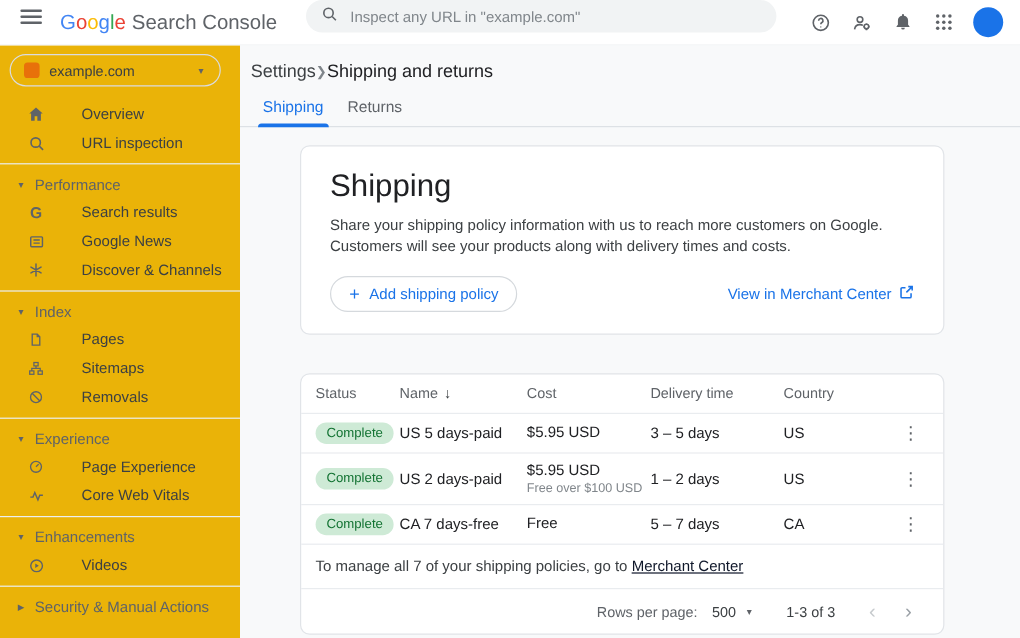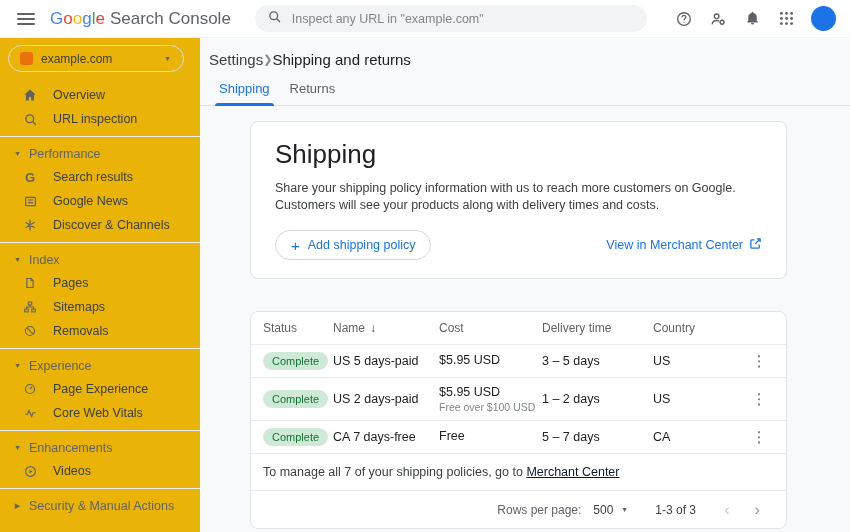--- a/index.html
+++ b/index.html
@@ -1,42 +1,42 @@
 <!DOCTYPE html>
 <html><head>
 <meta charset="utf-8">
 <style>
   *{box-sizing:border-box;margin:0;padding:0}
   html,body{width:850px;height:532px;overflow:hidden}
   body{font-family:"Liberation Sans",sans-serif;color:#202124;background:#fff}
   .app{width:850px;height:532px;display:flex;flex-direction:column;overflow:hidden}
 
   
-  .topbar{height:38px;flex:none;display:flex;align-items:center;padding:0 14px 0 12px;background:#fff;border-bottom:1px solid #f0f2f4}
+  .topbar{height:38px;flex:none;display:flex;padding:0 14px 0 12px;background:#fff;border-bottom:1px solid #f0f2f4}
   .hamburger{width:28px;height:28px;display:flex;flex-direction:column;justify-content:center;gap:3px;padding:0 5px;margin-right:10px;cursor:pointer}
   .hamburger i{display:block;height:2px;background:#5f6368;border-radius:1px}
   .brand{display:flex;align-items:center;gap:5px;font-size:17px;white-space:nowrap}
   .brand-suffix{color:#5f6368}
   .search{width:392px;height:27px;margin-left:24px;background:#f1f3f4;border-radius:14px;display:flex;align-items:center;gap:10px;padding:0 12px}
   .search svg{flex:none}
   .search input{flex:1;border:0;background:transparent;outline:0;font:12.5px "Liberation Sans",sans-serif;color:#3c4043}
   .search input::placeholder{color:#80868b}
   .top-actions{margin-left:auto;display:flex;align-items:center;gap:8px}
   .icon-btn{width:26px;height:26px;display:flex;align-items:center;justify-content:center;color:#5f6368;cursor:pointer}
   .avatar{width:25px;height:25px;border-radius:50%;background:#1a73e8;margin-left:4px;cursor:pointer}
 
   
   .shell{flex:1;display:flex;min-height:0}
 
   
   .sidebar{width:200px;flex:none;background:#eab308;padding-top:7px;overflow:hidden;font-size:12.5px}
   .property{margin:0 16px 11px 8px;height:27px;border:1px solid #dadce0;border-radius:14px;display:flex;align-items:center;gap:8px;padding:0 11px;font-size:12px;color:#3c4043;cursor:pointer}
   .prop-icon{width:13px;height:13px;border-radius:3px;background:#e8710a;flex:none}
   .prop-caret{margin-left:auto;font-size:9px;color:#5f6368}
-  .nav-item{height:24px;display:flex;align-items:center;gap:15px;padding:0 8px 0 22px;color:#3c4043;cursor:pointer;white-space:nowrap}
+  .nav-item{height:24px;display:flex;align-items:center;gap:30px;padding:0 8px 0 22px;color:#3c4043;cursor:pointer;white-space:nowrap}
   .nav-item .icon{width:16px;height:16px;color:#5f6368;flex:none;display:flex;align-items:center;justify-content:center}
   .gchar{font-weight:700;font-size:13px;color:#5f6368;width:16px;text-align:center}
   .section{margin-top:5px;border-top:1px solid #eceff1;padding-top:5px}
   .section-header{height:23px;display:flex;align-items:center;gap:7px;padding-left:13px;color:#5f6368;cursor:pointer;white-space:nowrap}
   .sec-caret{font-size:9px;width:9px;color:#5f6368;text-align:center}
 
   
   .main{flex:1;background:#f8f9fa;display:flex;flex-direction:column;min-width:0;overflow:hidden}
   .breadcrumb{padding:13px 24px 0 9px;display:flex;align-items:center;gap:0;font-size:15px;color:#3c4043}
   .crumb-link{cursor:pointer}

